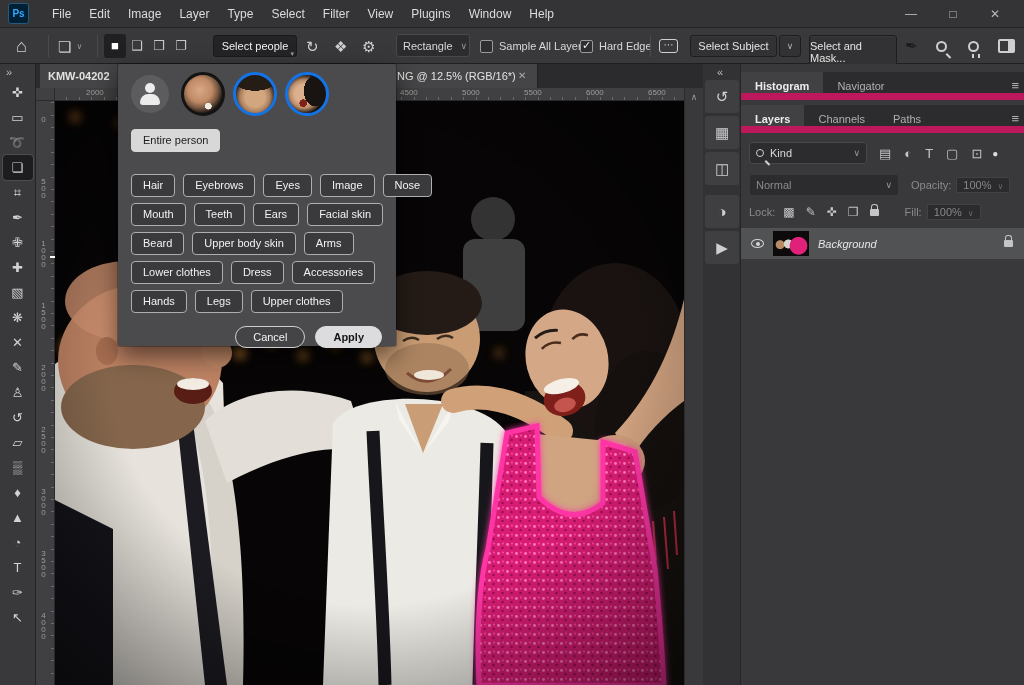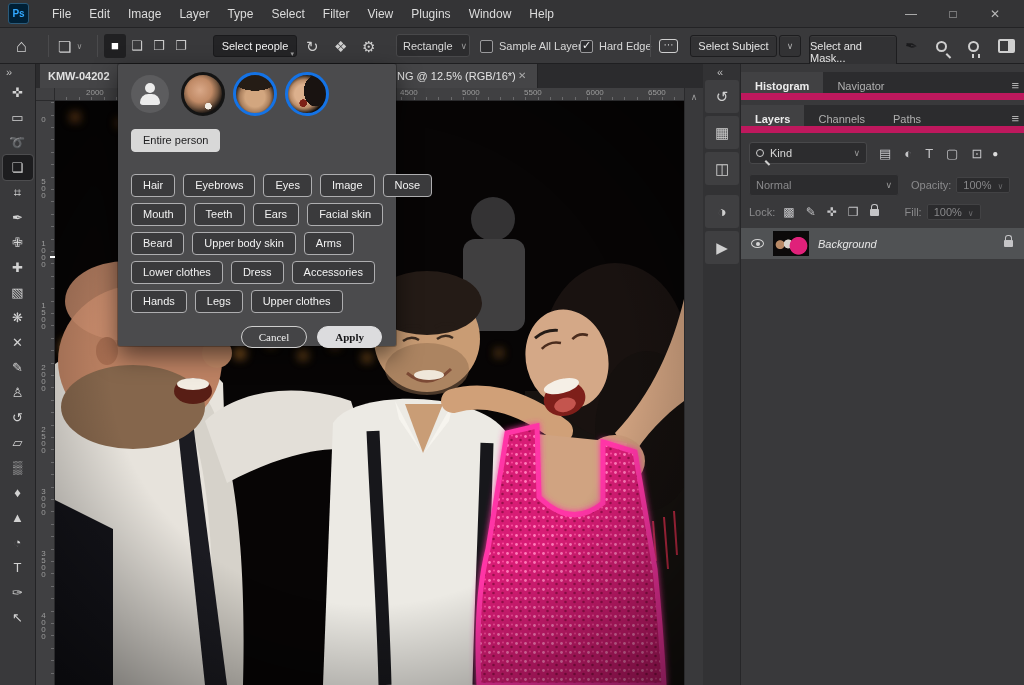--- a/index.html
+++ b/index.html
@@ -72,21 +72,21 @@
     radial-gradient(circle at 50% 58%, #d2a67f 0 34%, #a97f5d 52%, #171210 72%);}
   .face3{border:3px solid #1473e6;background:
     radial-gradient(circle at 40% 74%, #7d2017 0 10%, transparent 11%),
     radial-gradient(ellipse 34% 46% at 72% 42%, #191311 0 88%, transparent 89%),
     radial-gradient(circle at 42% 50%, #dcb08d 0 32%, #b98c69 48%, #14100d 68%);}
   .chip{height:23px;line-height:21px;padding:0 11px;border-radius:4px;background:#3a3a3c;border:1px solid #aeaeb0;color:#f2f2f2;font-size:11px;white-space:nowrap;}
   .chip-row{display:flex;gap:8px;margin:0 0 6px 0;}
   .entire-chip{display:inline-block;margin-top:13px;background:#d8d8d8;border-color:#d8d8d8;color:#202022;}
   .pp-grid{margin-top:22px;}
   .pp-footer{display:flex;justify-content:flex-end;gap:10px;margin:13px 14px 0 0;}
-  .pill{height:22px;line-height:20px;border-radius:11px;padding:0 17px;font-size:11px;font-family:Liberation Serif, serif;}
+  .pill{height:22px;line-height:20px;border-radius:11px;padding:0 17px;font-size:11px;}
   .pill-cancel{background:#444446;border:1px solid #cfcfcf;color:#f2f2f2;}
   .pill-apply{background:#dcdcde;border:1px solid #dcdcde;color:#161618;font-weight:bold;}
   
   .dock{left:703px;top:64px;width:321px;height:621px;background:#323234;}
   .collapse{position:absolute;left:14px;top:2px;font-size:11px;color:#bdbdbd;}
   .strip{position:absolute;left:2px;top:16px;width:34px;}
   .strip span{display:block;width:34px;height:33px;margin-bottom:3px;background:#3f3f41;border-radius:3px;color:#cfcfcf;font-size:15px;text-align:center;line-height:33px;}
   .strip span:nth-child(4){margin-top:10px;}
   .panels{position:absolute;left:37px;top:0;width:284px;height:621px;background:#39393b;border-left:1px solid #262628;}
   .ptabs{position:relative;height:28px;background:#2c2c2e;border-bottom:7px solid #be185d;display:flex;align-items:stretch;font-size:11px;}

